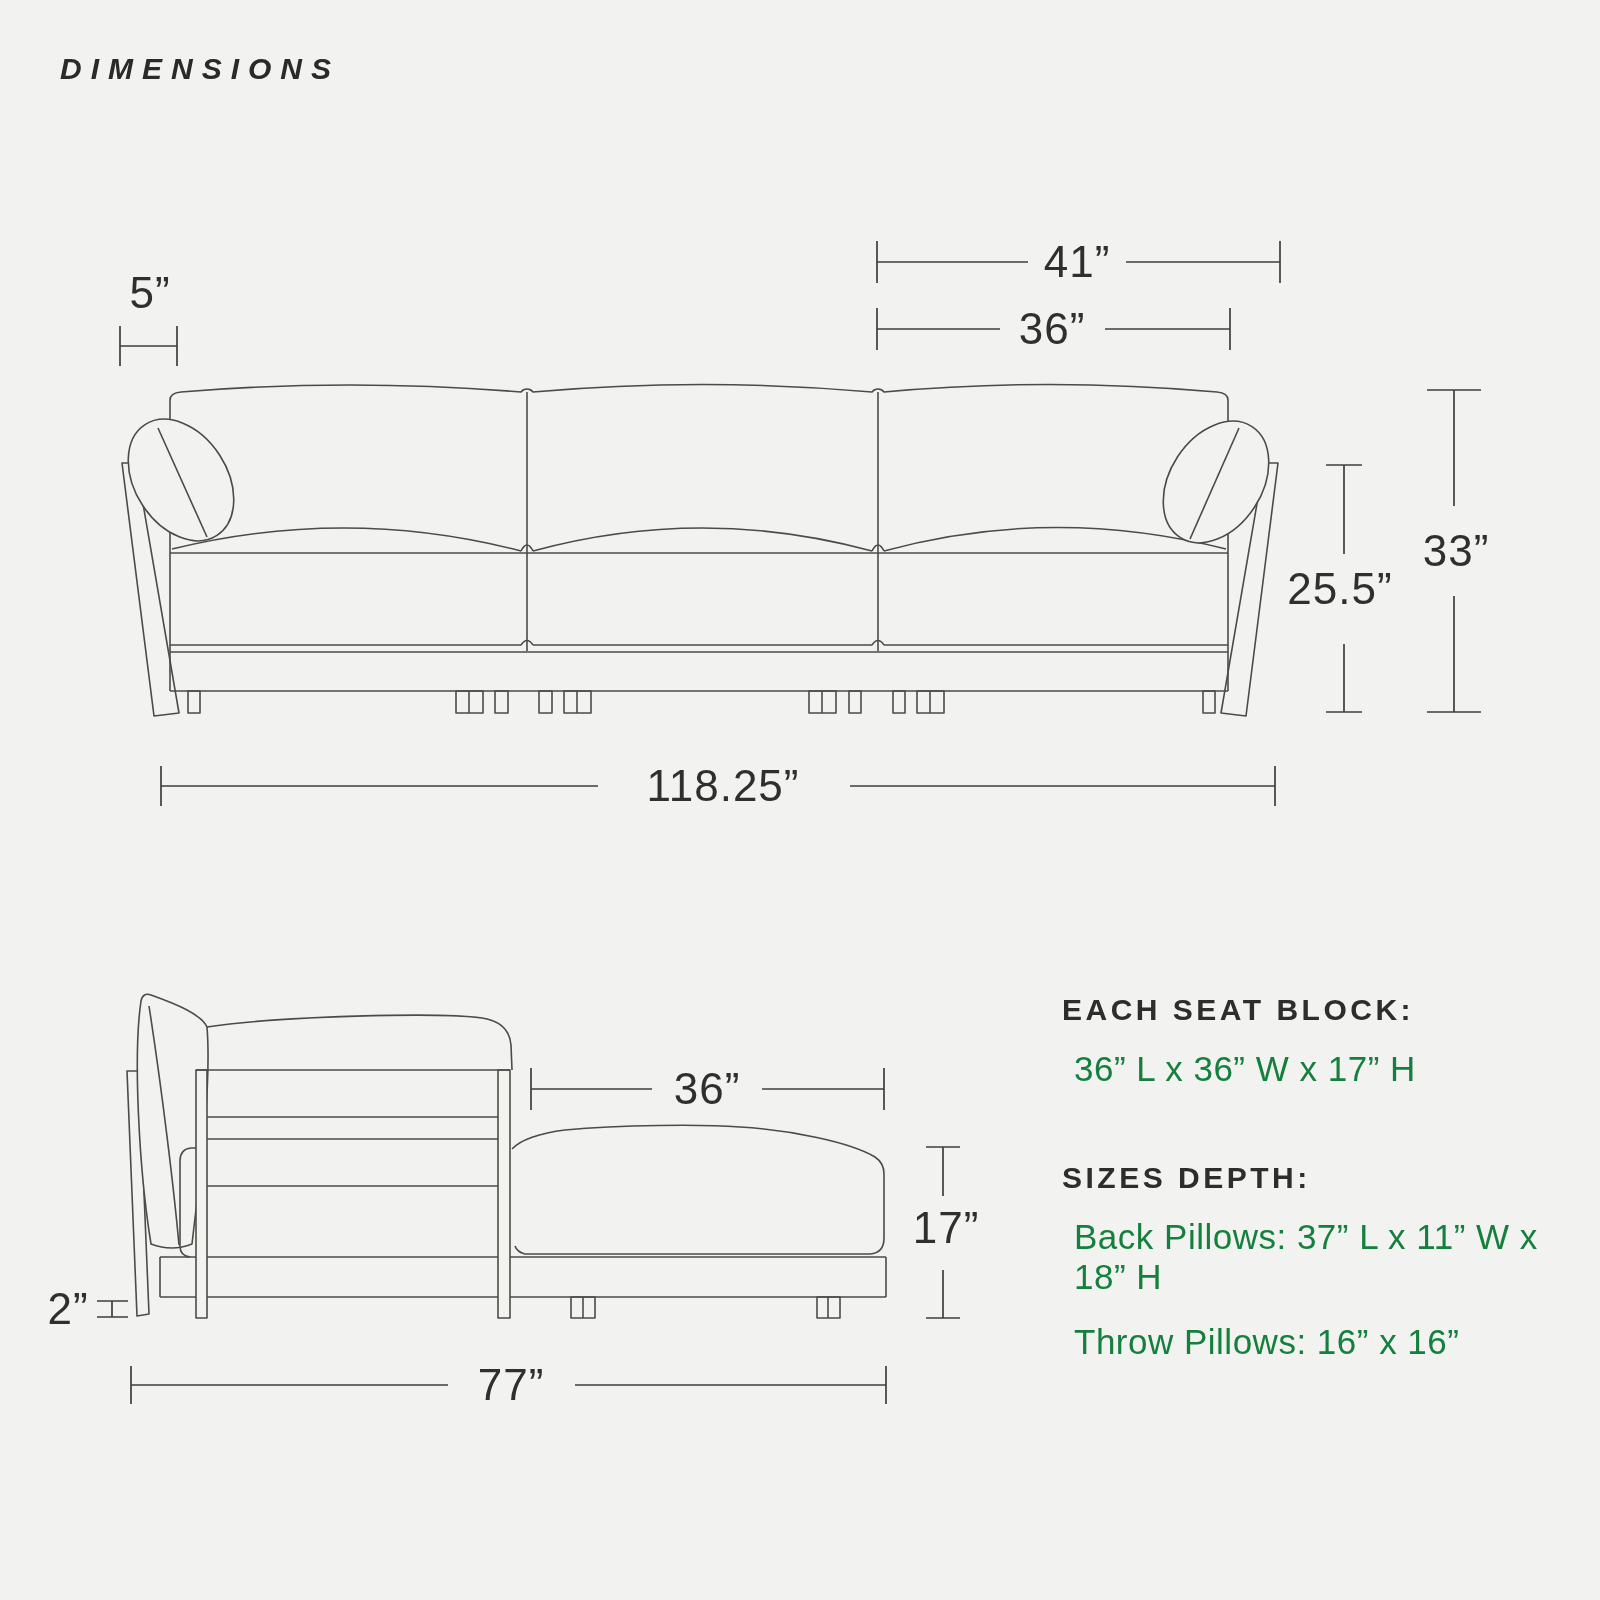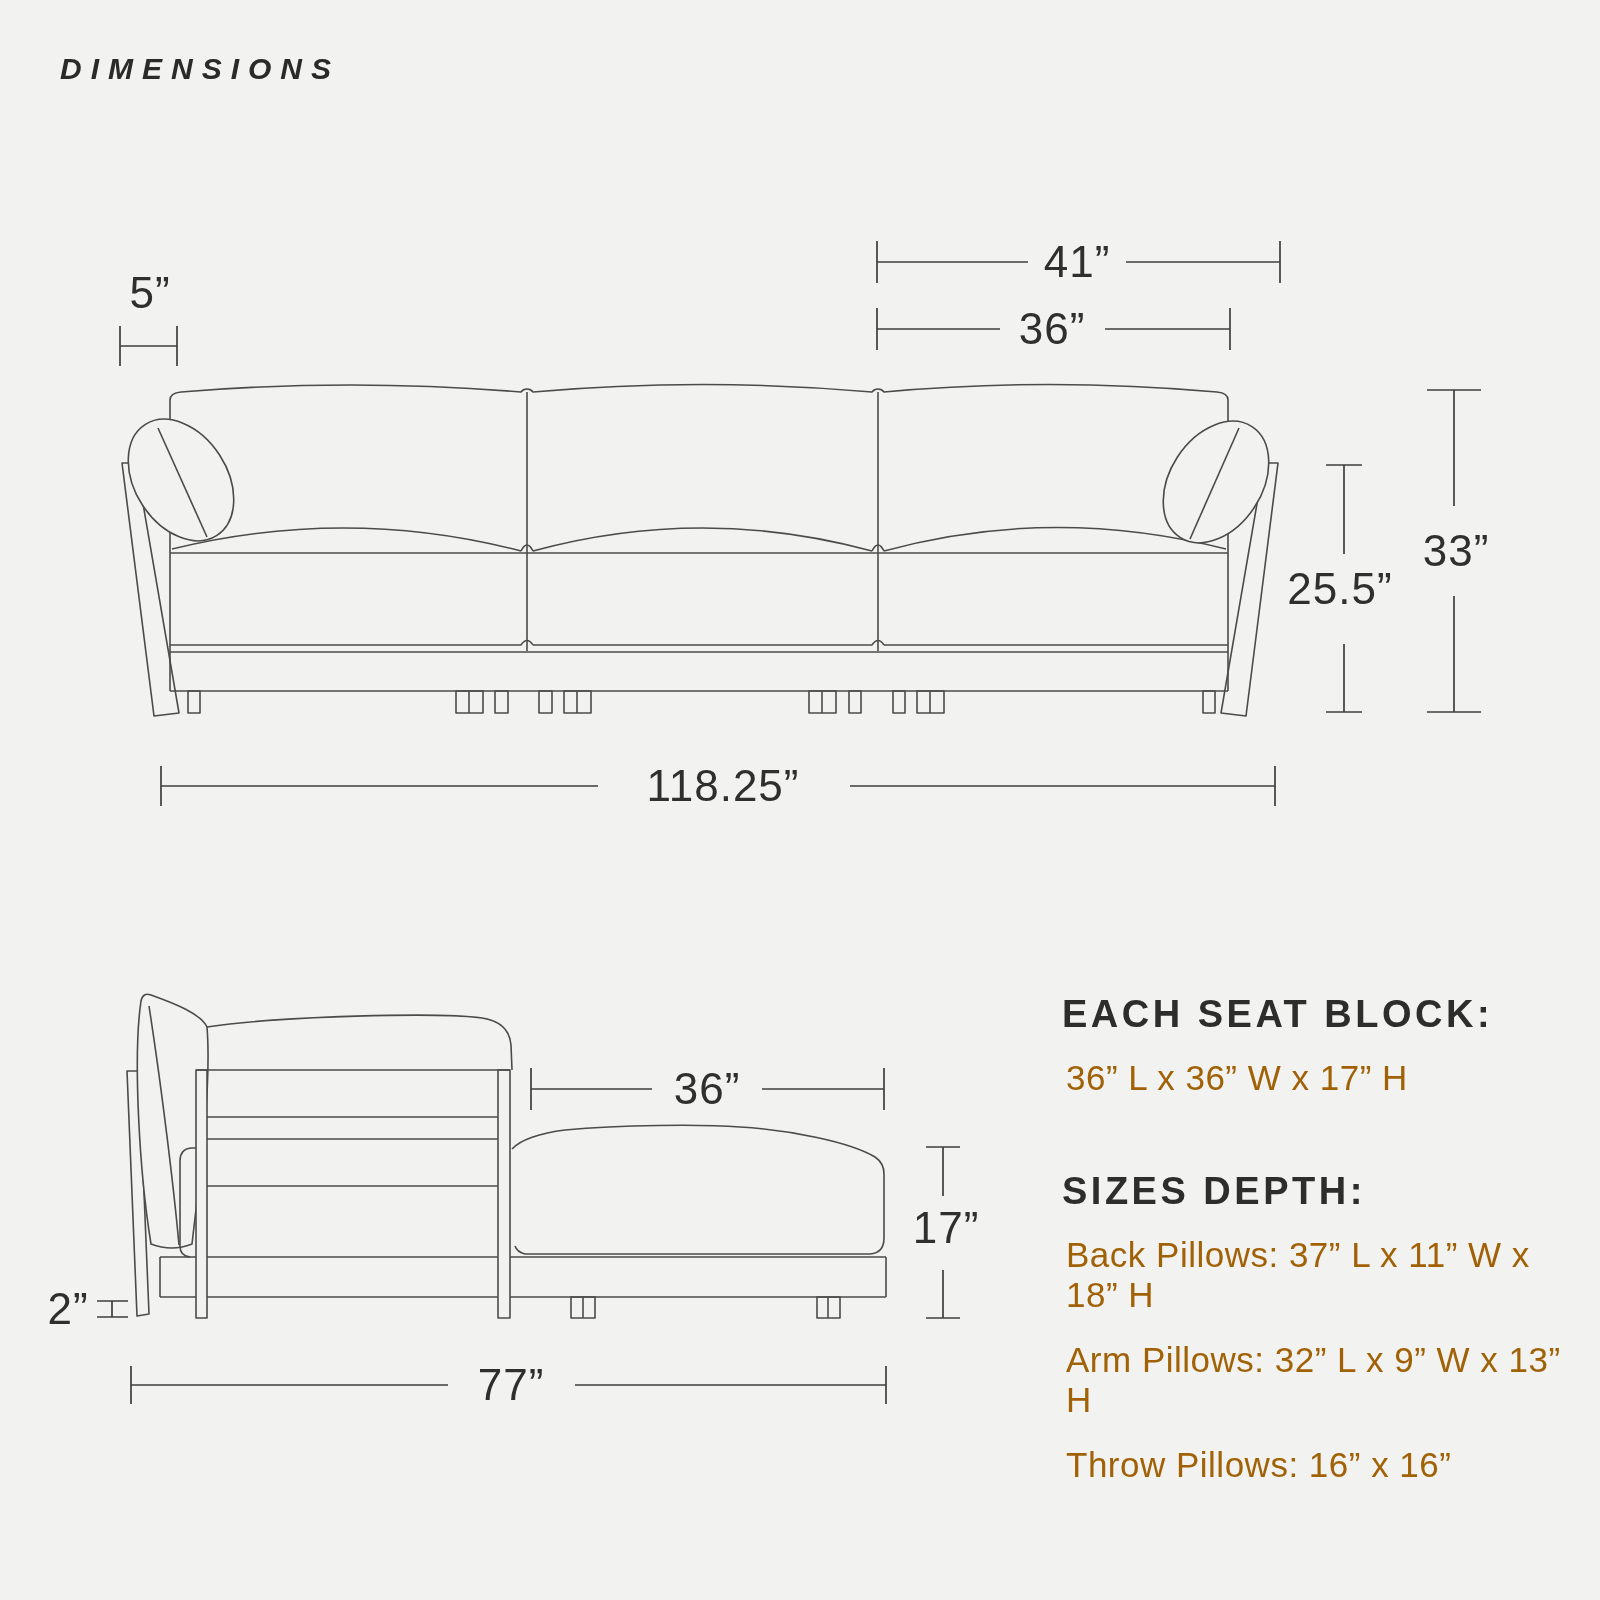--- a/index.html
+++ b/index.html
@@ -18,26 +18,26 @@
   .fillbg{fill:#f2f2f0;stroke:#4b4b47;stroke-width:1.6;stroke-linejoin:round;}
   .dim{fill:none;stroke:#3f3f3c;stroke-width:1.7;}
   .dim-label{
     font-family:"Liberation Sans", sans-serif;
     font-size:44px;fill:#2f2f2d;text-anchor:middle;letter-spacing:1px;
   }
   .specs{
     position:absolute;left:1062px;top:993px;width:530px;
   }
   .spec-heading{
-    font-size:38px;font-weight:700;letter-spacing:3.5px;color:#2d2d2b;
+    font-size:30px;font-weight:700;letter-spacing:3.5px;color:#2d2d2b;
     margin:0 0 22px 0;
   }
   .spec-line{
-    font-size:35px;font-weight:400;letter-spacing:0.5px;color:#a16207;
-    margin:4px;
+    font-size:35px;font-weight:400;letter-spacing:0.5px;color:#15803d;
+    margin:12px;
   }
   .mb-big{margin-bottom:72px;}
   .mb-seat{margin-bottom:53px;}
   .mb-row{margin-bottom:25px;}
 </style>
 </head>
 <body>
 
 <div class="page-title">DIMENSIONS</div>
 
@@ -173,15 +173,14 @@
   </g>
 </svg>
 
 <div class="specs">
   <p class="spec-heading">EACH SEAT BLOCK:</p>
   <p class="spec-line mb-big">36” L x 36” W x 17” H</p>
 
   <p class="spec-heading">SIZES DEPTH:</p>
 
   <p class="spec-line mb-row">Back Pillows: 37” L x 11” W x 18” H</p>
-  <p class="spec-line mb-row">Arm Pillows: 32” L x 9” W x 13” H</p>
   <p class="spec-line">Throw Pillows: 16” x 16”</p>
 </div>
 
 </body></html>

